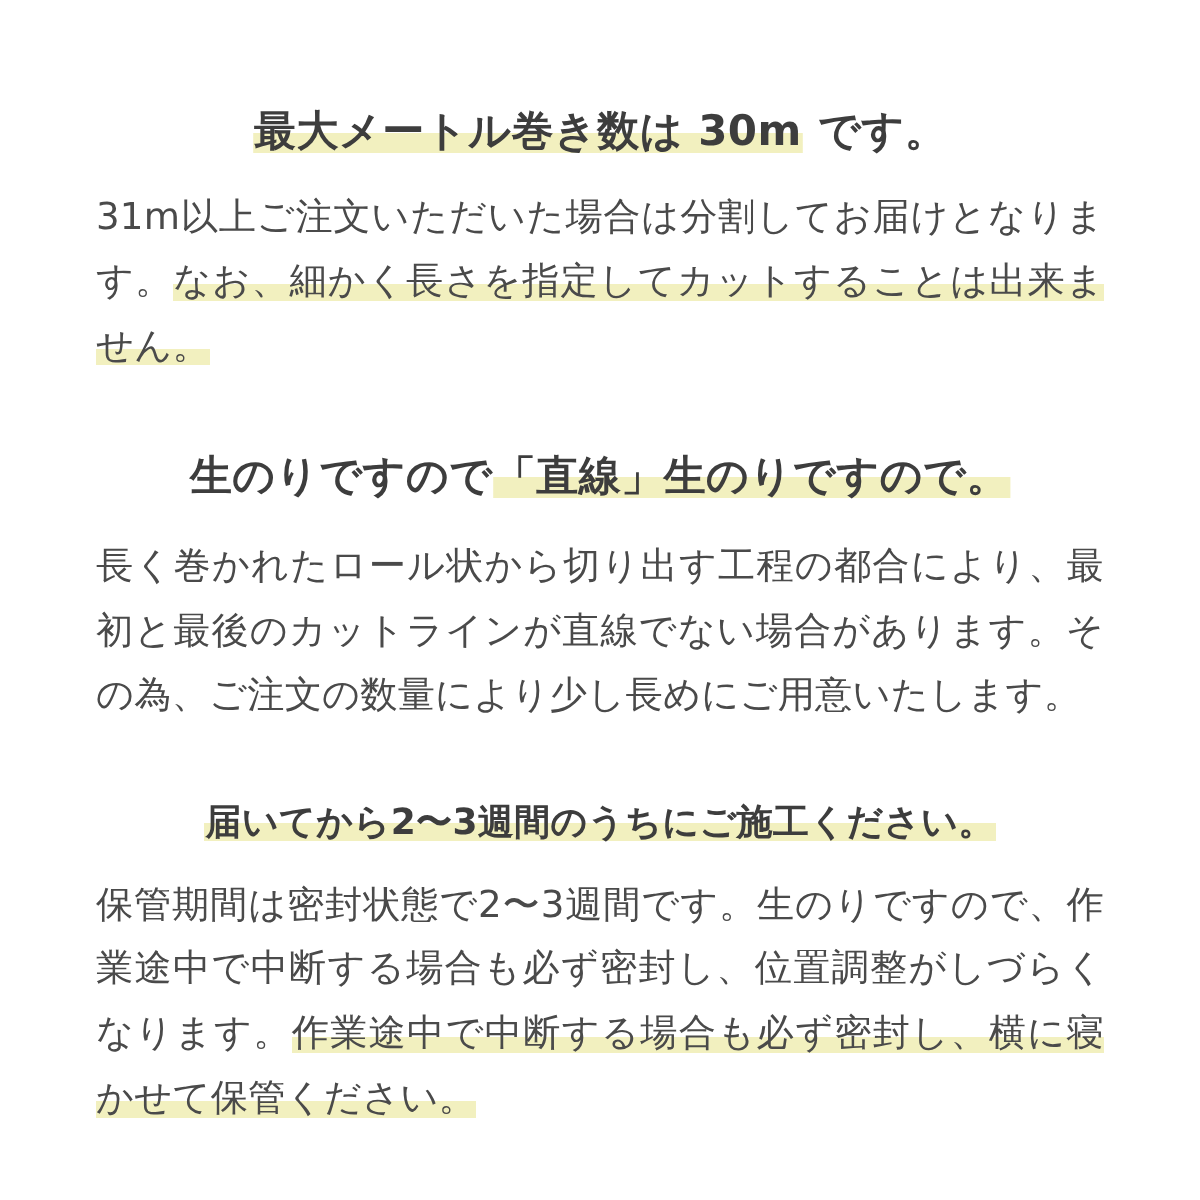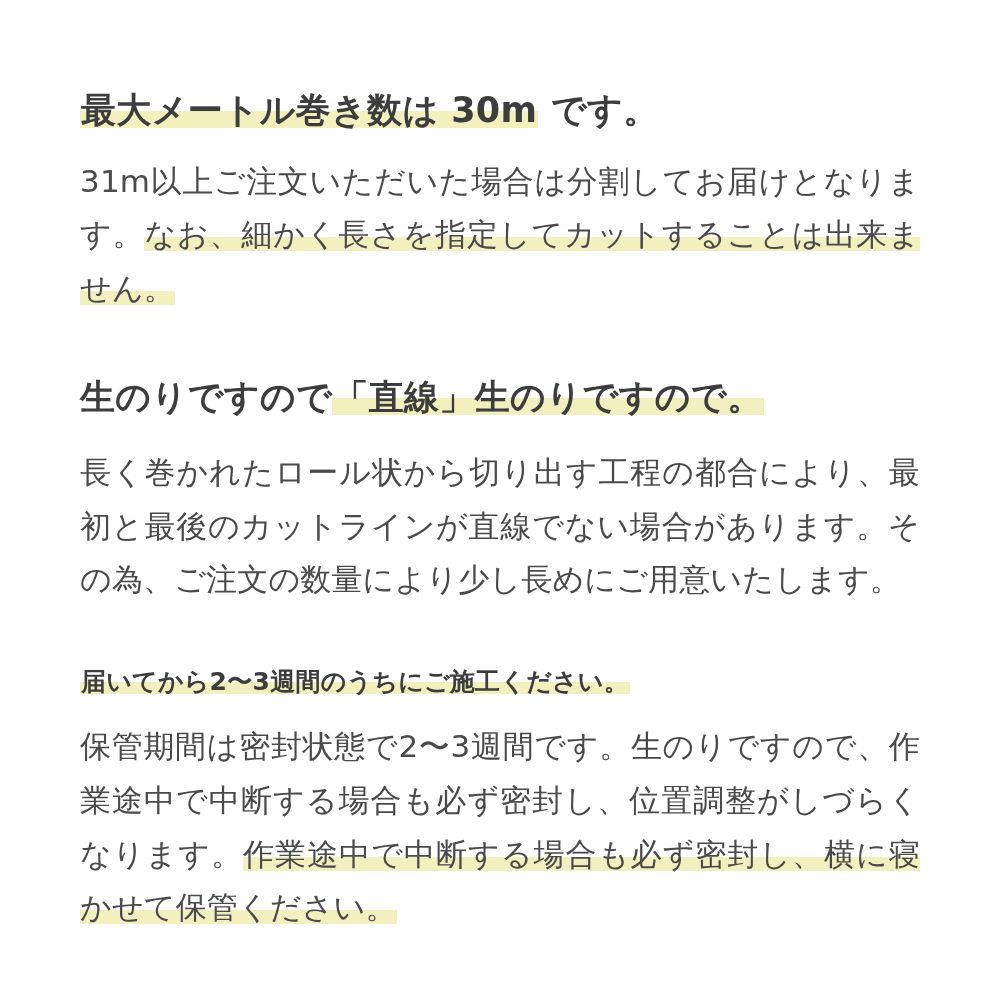--- a/index.html
+++ b/index.html
@@ -27,21 +27,21 @@
   .section + .section {
     margin-top: 56px;
   }
   .heading {
     font-size: 35px;
     font-weight: 700;
     letter-spacing: 0.01em;
     line-height: 1.5;
     color: #3d3d3d;
     margin: 0 0 14px 0;
-    text-align: left;
+    text-align: center;
     white-space: nowrap;
   }
   .heading .hl {
     background: linear-gradient(transparent 52%, #f2f0bf 52%, #f2f0bf 94%, transparent 94%);
     padding: 0 1px;
   }
   .body-text {
     font-size: 31px;
     line-height: 1.73;
     color: #4a4a4a;
@@ -51,21 +51,21 @@
   }
   .body-text .hl {
     background: linear-gradient(transparent 58%, #f2f0bf 58%, #f2f0bf 96%, transparent 96%);
   }
   .sec1 .heading { margin-bottom: 18px; }
   .sec1 .body-text { text-align: justify; text-justify: inter-character; }
   .sec2 { margin-top: 96px; }
   .sec2 .heading { margin-bottom: 22px; }
   .sec2 .body-text { text-align: justify; text-justify: inter-character; }
   .sec3 { margin-top: 110px; }
-  .sec3 .heading { font-size: 25px; margin-bottom: 20px; }
+  .sec3 .heading { font-size: 30px; margin-bottom: 20px; }
   .sec3 .body-text { text-align: justify; text-justify: inter-character; }
 </style>
 </head>
 <body>
 
 <div class="page">
 
   <div class="section sec1">
     <h2 class="heading"><span class="hl">最大メートル巻き数は 30m</span><span> です。</span></h2>
     <p class="body-text"><span>31m以上ご注文いただいた場合は分割してお届けとなります。</span><span class="hl">なお、細かく長さを指定してカットすることは出来ません。</span></p>

